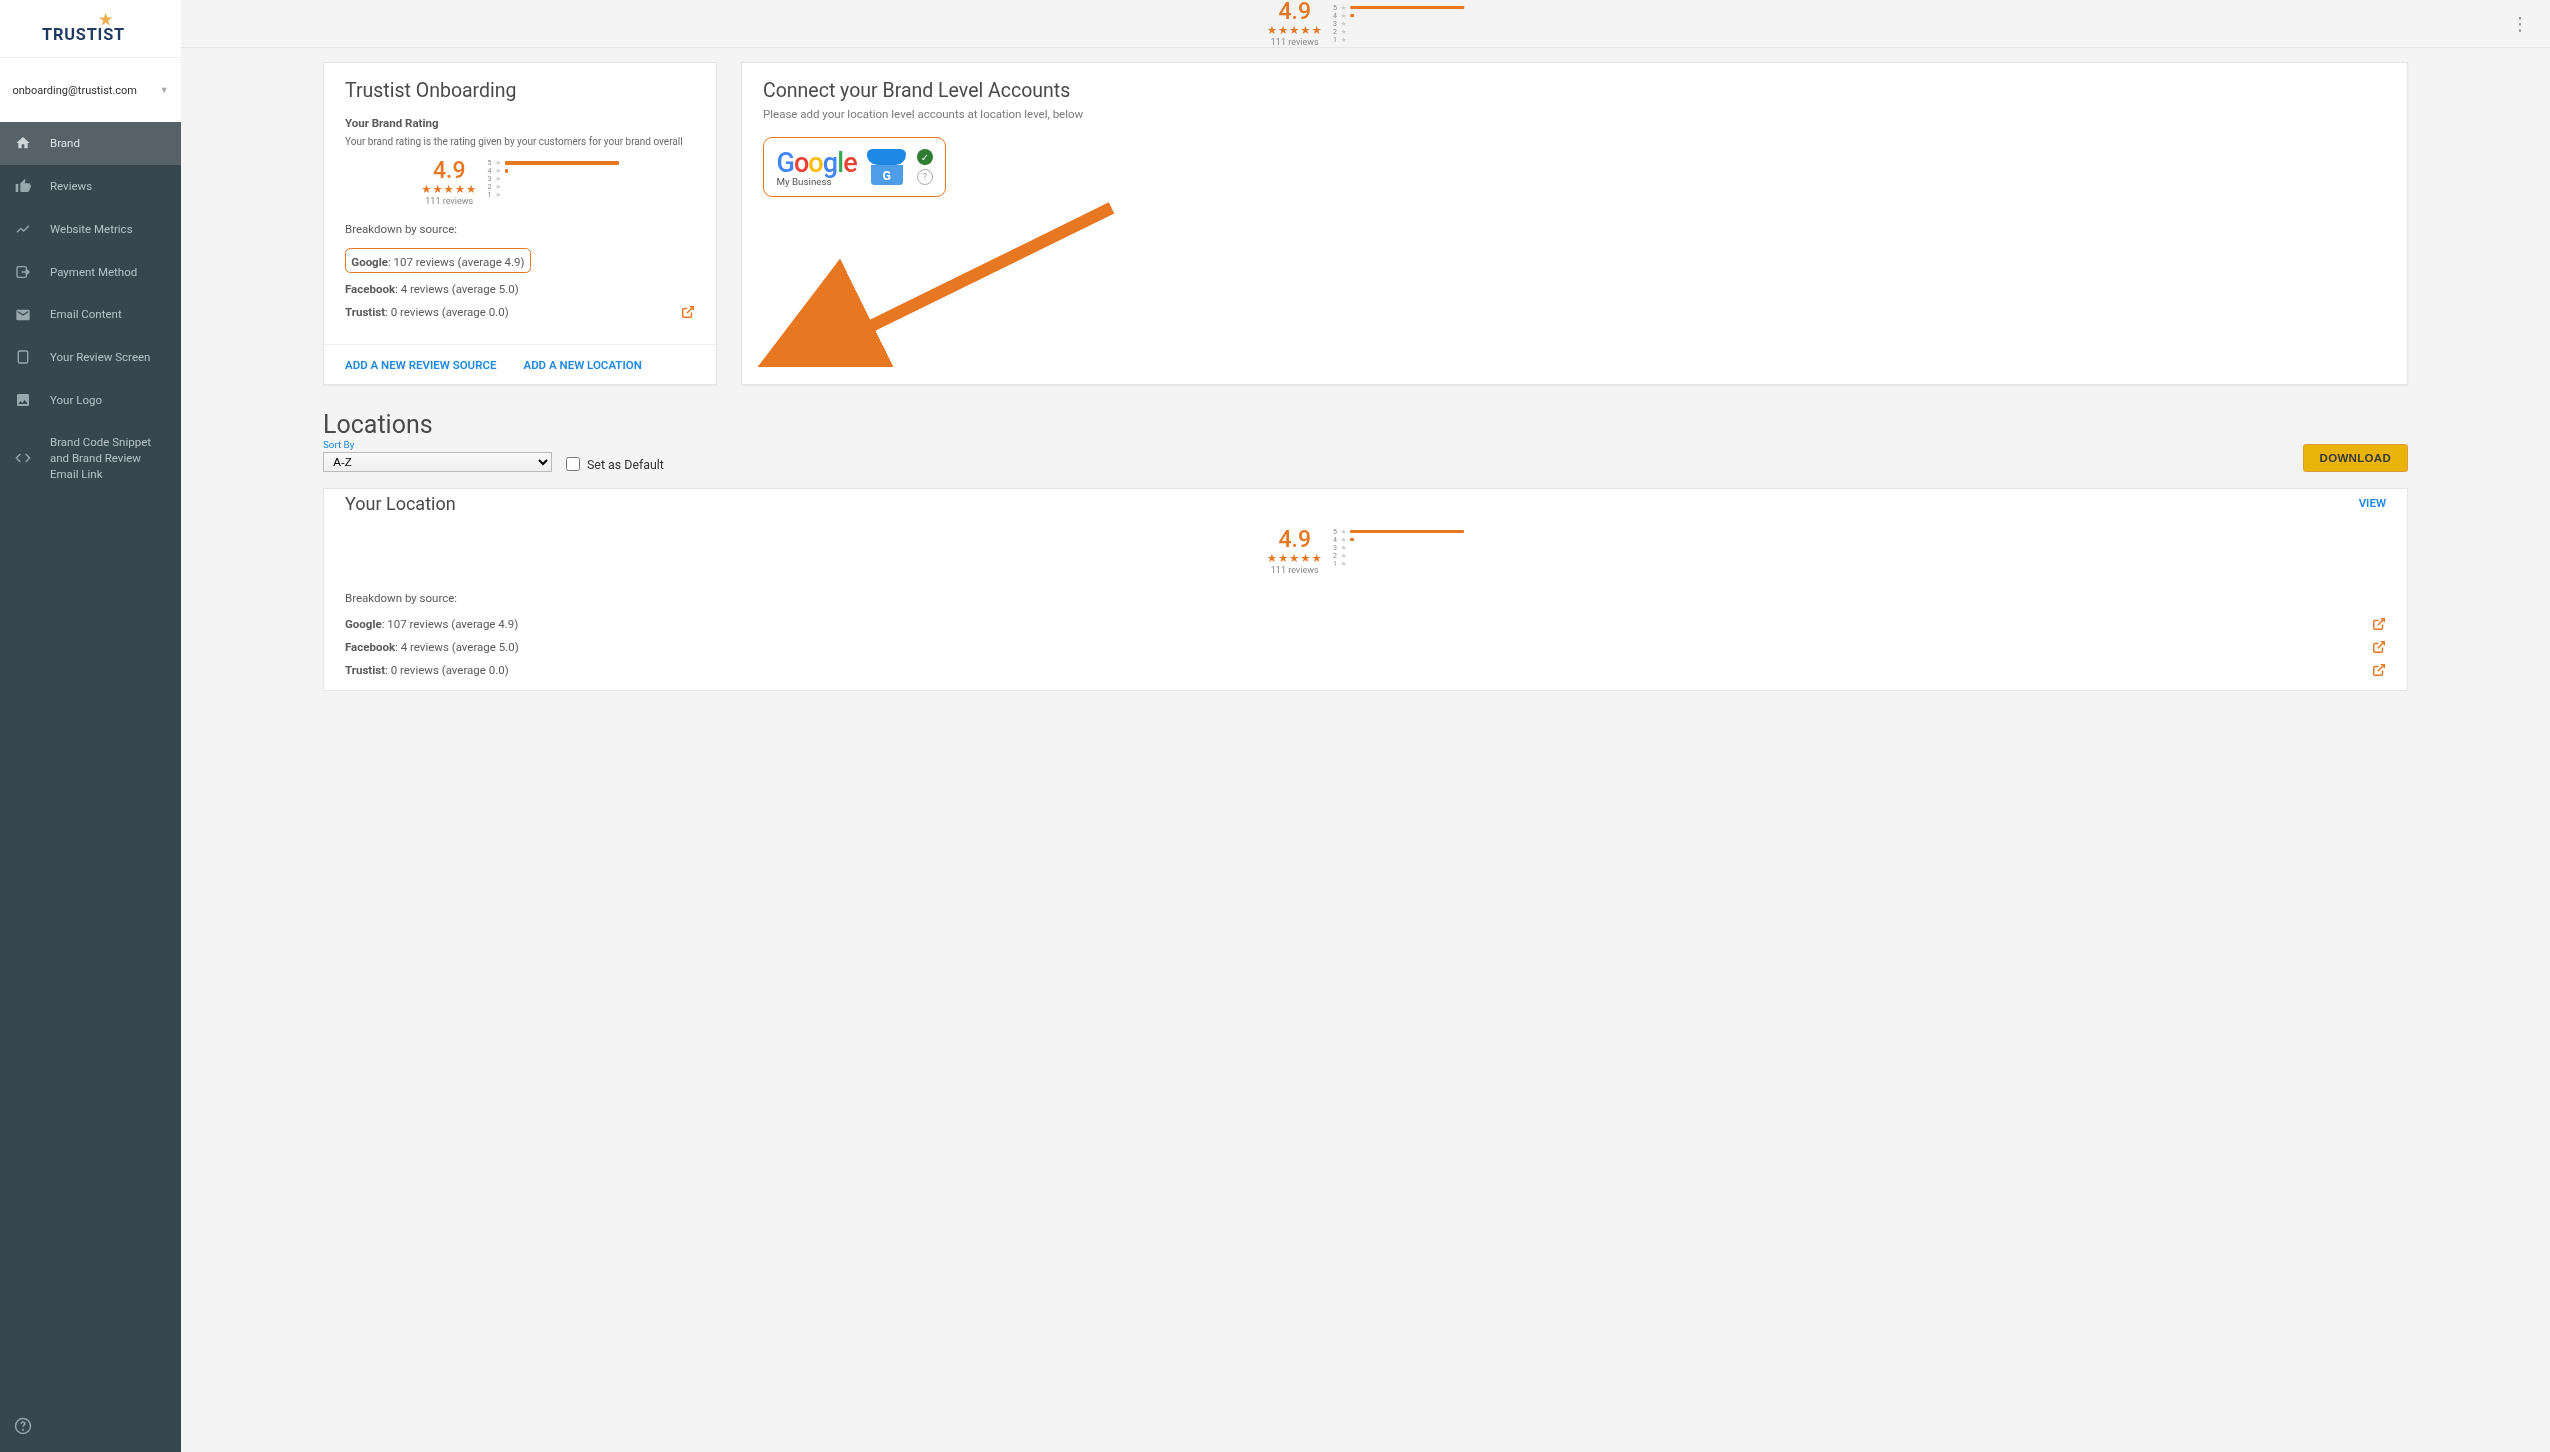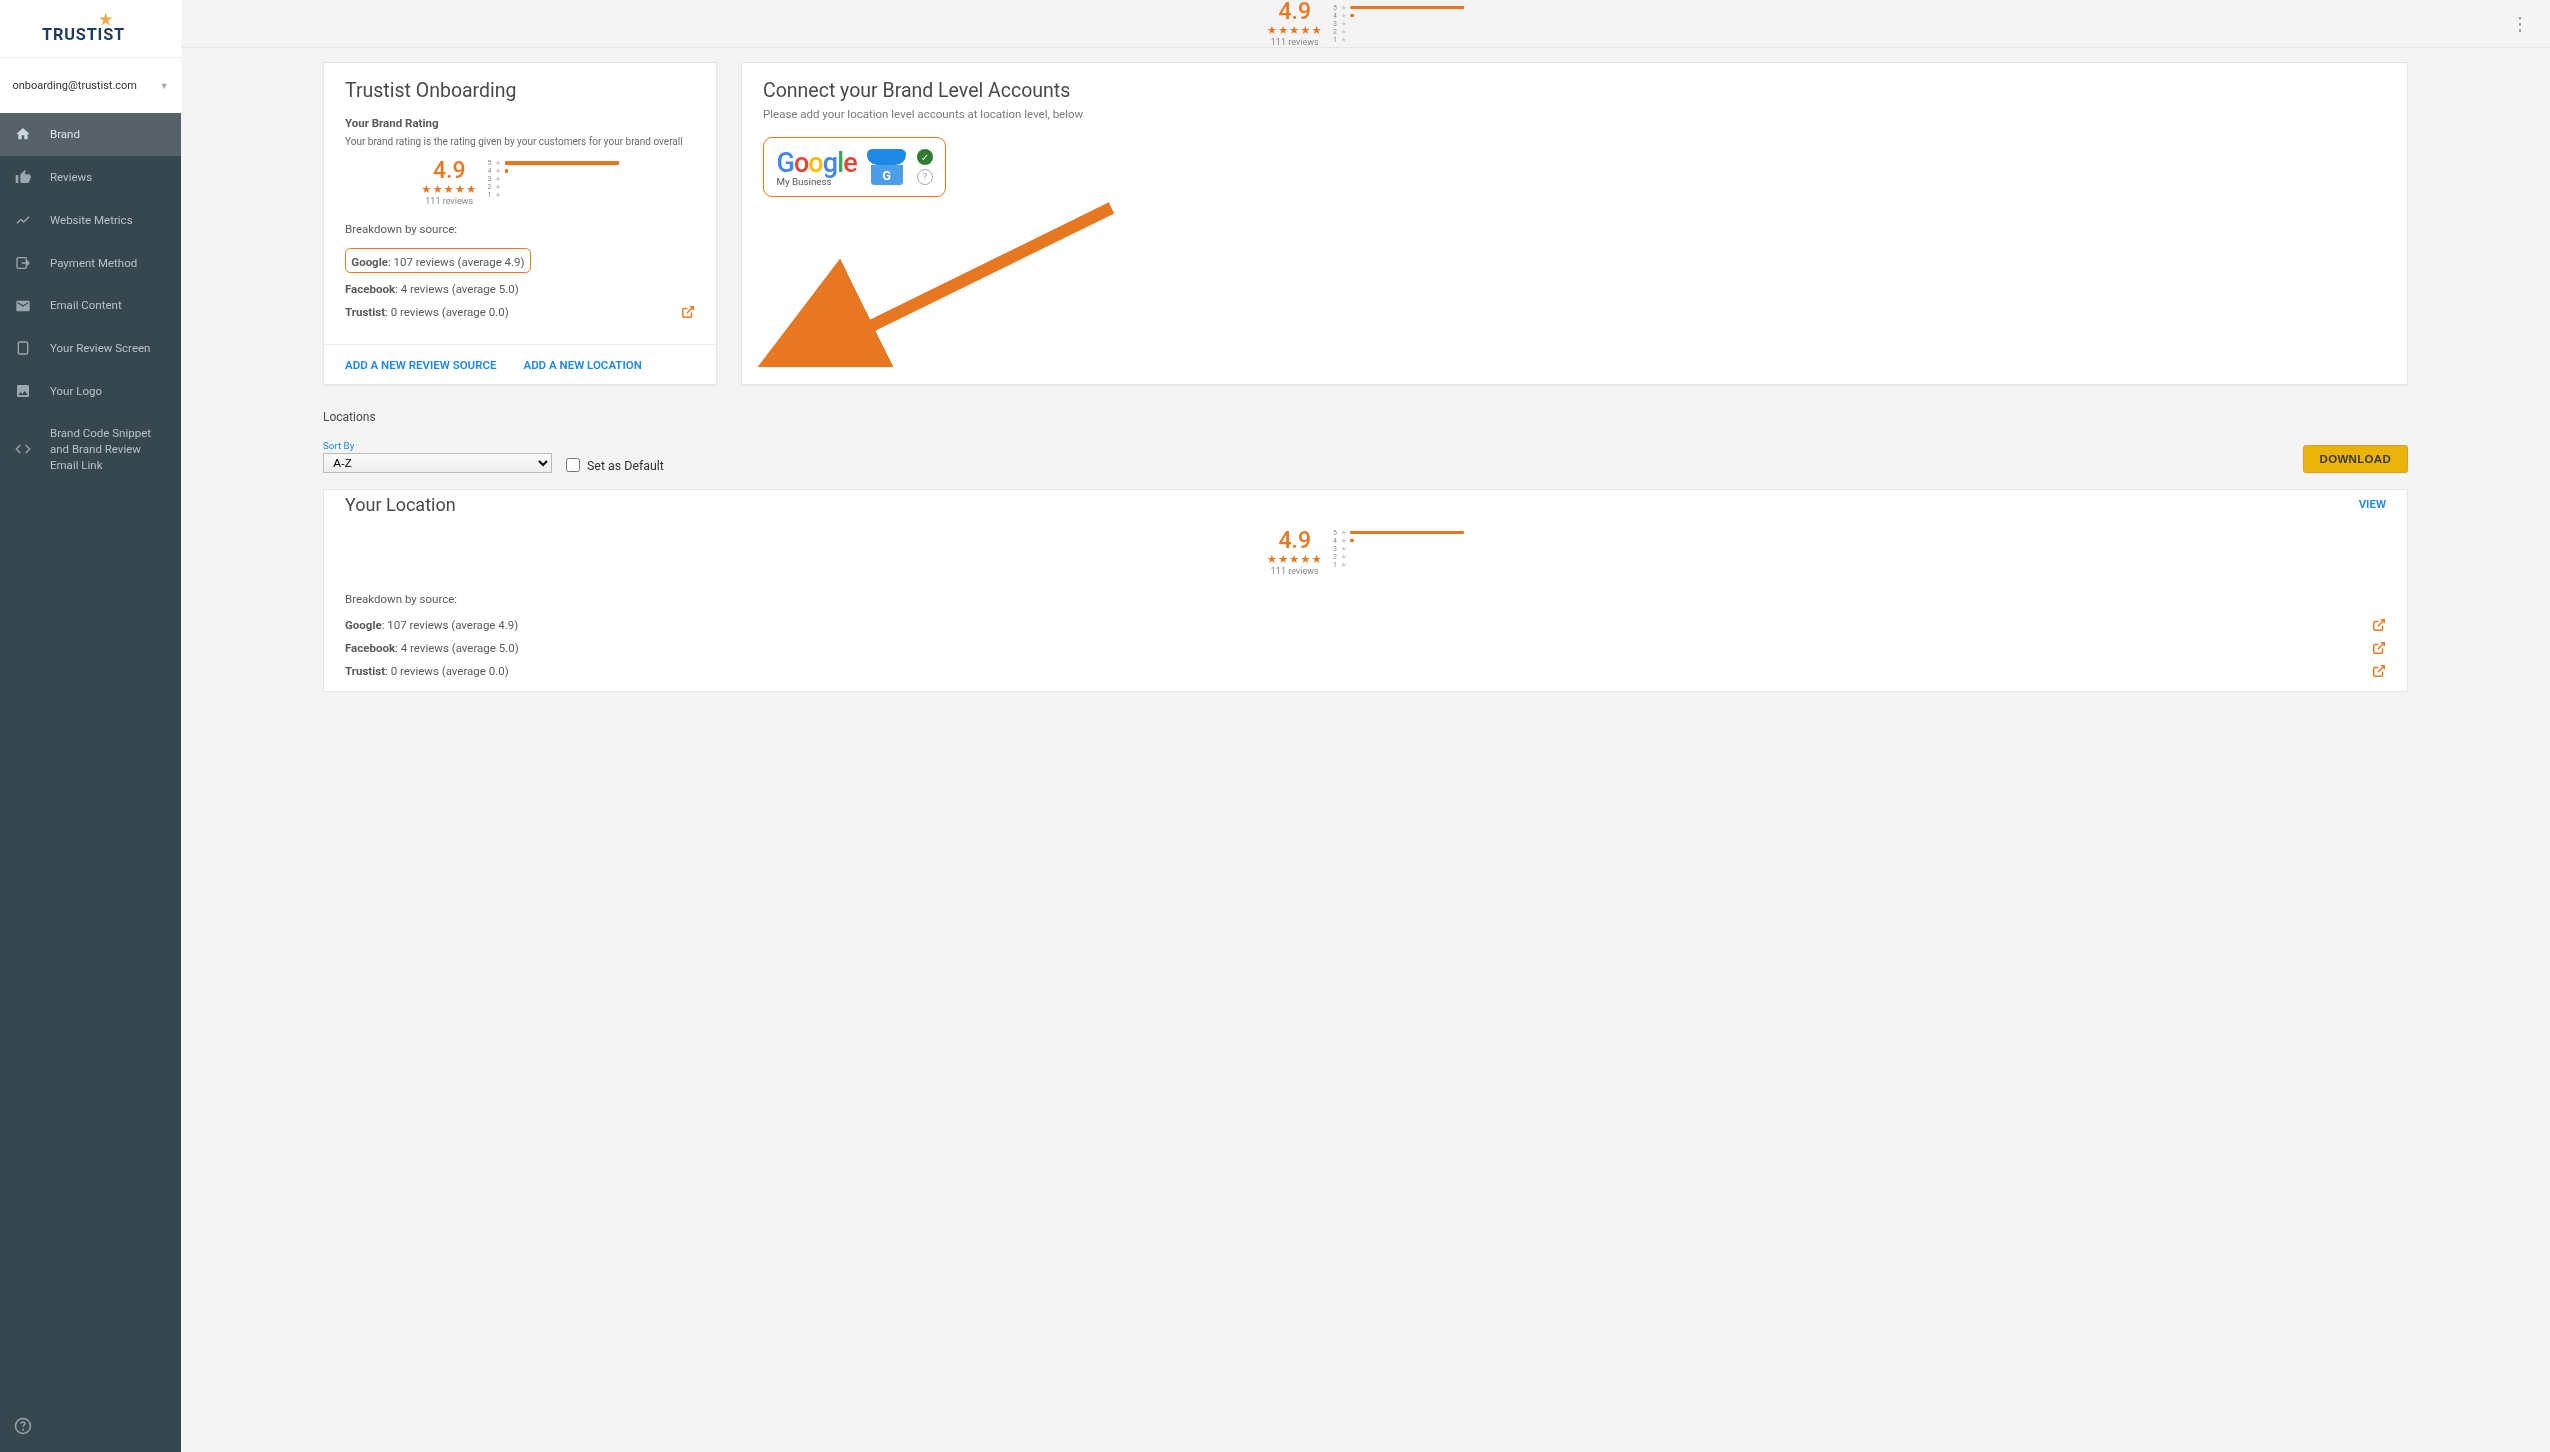--- a/index.html
+++ b/index.html
@@ -3,21 +3,21 @@
 <meta charset="utf-8">
 <style>
 * { box-sizing: border-box; margin: 0; padding: 0; }
 body { font-family: -apple-system, BlinkMacSystemFont, "Segoe UI", Roboto, Helvetica, Arial, sans-serif; background: #f4f4f4; color: #5a5a5a; overflow-x: hidden; }
 .app { display: flex; min-height: 100vh; }
 
 
 .sidebar { width: 181px; background: #fff; display: flex; flex-direction: column; position: relative; }
 .logo-area { height: 57px; display: flex; align-items: center; justify-content: center; background: #fff; }
 .logo-area svg { width: 98px; }
-.account-row { height: 56px; padding: 0 12.4px; display: flex; align-items: center; font-size: 11px; color: #333; border-top: 0.9px solid #eee; }
+.account-row { height: 65px; padding: 0 12.4px; display: flex; align-items: center; font-size: 11px; color: #333; border-top: 0.9px solid #eee; }
 .account-row .spacer { flex: 1; }
 .account-row .dd { color: #aaa; font-size: 9px; margin-left: 3.5px; }
 .nav { background: #37474F; flex: 1; padding-top: 0; }
 .nav-item { display: flex; align-items: center; padding: 12.4px 14px; color: #b8c1c7; font-size: 11.5px; cursor: pointer; gap: 18px; }
 .nav-item.active { background: #566268; color: #e0e5e8; }
 .nav-item .nicon { width: 18px; height: 18px; display: flex; align-items: center; justify-content: center; color: #9aa7ae; flex-shrink: 0; }
 .nav-item.active .nicon { color: #cfd6da; }
 .nav-item span.lbl { line-height: 1.4; }
 .help-foot { position: absolute; bottom: 14px; left: 14px; color: #97a4ab; cursor: pointer; }
 
@@ -65,21 +65,21 @@
 .gmb-mb { font-size: 9.8px; color: #555; margin-top: -3.5px; }
 .gmb-store { width: 39px; height: 35px; position: relative; }
 .gmb-store .roof { width: 39px; height: 16px; background: #1E88E5; border-radius: 5.3px 5.3px 10.6px 10.6px; }
 .gmb-store .body { width: 32px; height: 19.5px; background: #4d9de8; margin: 0 auto; border-radius: 0 0 3.5px 3.5px; display: flex; align-items: center; justify-content: center; color: #fff; font-size: 12.4px; font-weight: 700; }
 .gmb-status { display: flex; flex-direction: column; gap: 3.5px; }
 .gmb-status .ok { width: 16px; height: 16px; border-radius: 50%; background: #2E7D32; color: #fff; display: flex; align-items: center; justify-content: center; font-size: 9.8px; }
 .gmb-status .q { width: 16px; height: 16px; border-radius: 50%; border: 1.8px solid #aaa; color: #aaa; display: flex; align-items: center; justify-content: center; font-size: 9.8px; }
 
 .arrow-overlay { position: absolute; pointer-events: none; }
 
-.section-title { font-size: 12px; font-weight: 400; color: #4a4a4a; margin-bottom: 16px; }
+.section-title { font-size: 25px; font-weight: 400; color: #4a4a4a; }
 .sort-row { display: flex; align-items: flex-end; margin-bottom: 16px; }
 .sort-block { display: flex; flex-direction: column; }
 .sort-lbl { font-size: 9.8px; color: #1E88E5; margin-bottom: 1.8px; }
 .sort-select { width: 229px; height: 19.5px; border: 0.9px solid #bbb; background: linear-gradient(#fafafa,#eee); font-size: 11.5px; padding: 0 5.3px; }
 .default-check { display: flex; align-items: center; gap: 7px; margin-left: 14px; font-size: 12.4px; color: #333; }
 .default-check input { width: 14px; height: 14px; }
 .sort-row .sp { flex: 1; }
 .dl-btn { background: #eab308; border: 0.9px solid #E09A3A; color: #3a3a3a; font-size: 11.5px; font-weight: 600; padding: 7px 16px; border-radius: 2.7px; cursor: pointer; letter-spacing: 0.3px; }
 
 .loc-card { background: #fff; border: 0.9px solid #e5e5e5; padding: 4px 21px; }

